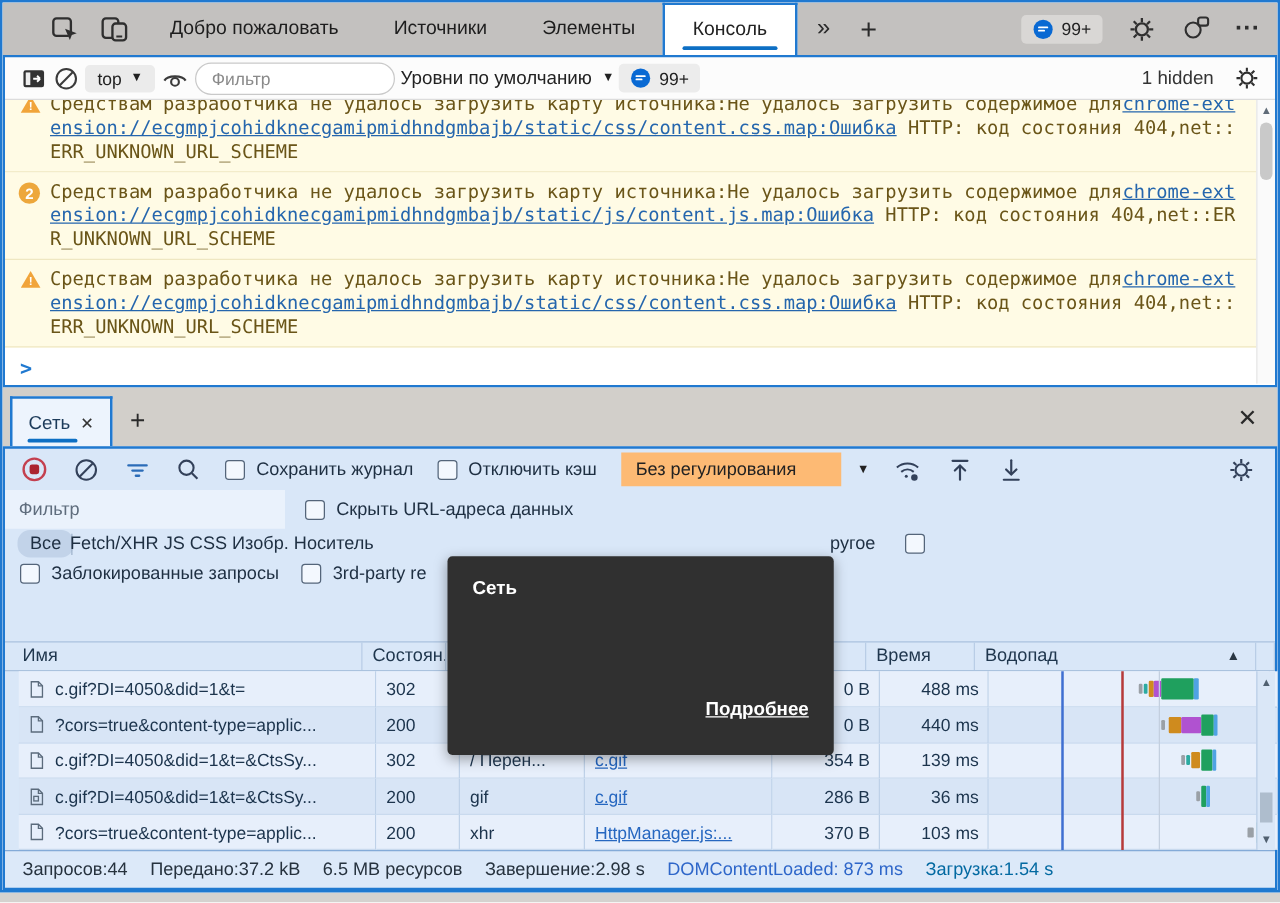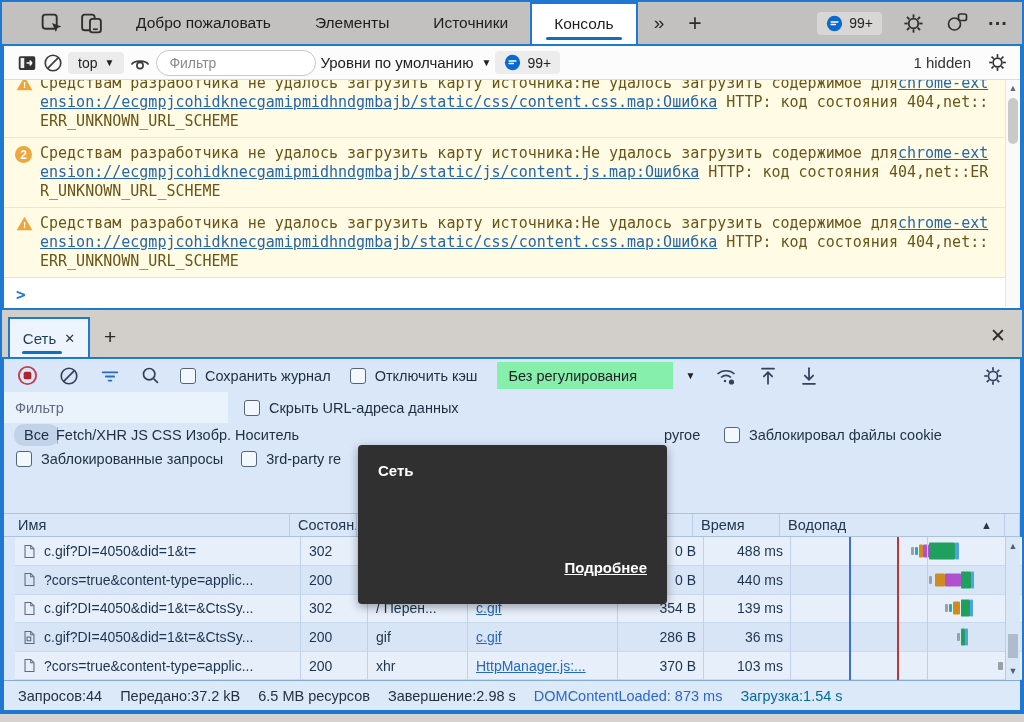--- a/index.html
+++ b/index.html
@@ -55,21 +55,21 @@
   .drawer-close { margin-left:auto; margin-right:16px; margin-bottom:10px; font-size:19px; color:#2a2a2a; cursor:pointer; }
 
   
   .net-wrap { position:absolute; top:355px; left:0; width:1020px; height:355px; border:2px solid #2079d0; background:#d9e7f8;
               display:flex; flex-direction:column; }
   .net-toolbar { height:42px; display:flex; align-items:center; gap:19px; padding:0 12px; }
   .net-toolbar svg { display:block; }
   .cb-group { display:flex; align-items:flex-start; gap:9px; cursor:pointer; }
   .checkbox { width:16px; height:16px; border:1.5px solid #54657a; border-radius:3px; background:#f3f8fe; flex:none; }
   .net-label { font-size:14.5px; color:#1e2f42; white-space:nowrap; }
-  .throttle { display:flex; align-items:center; height:27px; background:#86efac; padding:0 12px; font-size:14.5px; color:#222; min-width:176px; cursor:pointer; }
+  .throttle { display:flex; align-items:center; height:27px; background:#fdba74; padding:0 12px; font-size:14.5px; color:#222; min-width:176px; cursor:pointer; }
   .net-gear { margin-left:auto; margin-right:4px; }
 
   .net-filter-row { height:31px; display:flex; align-items:center; gap:16px; }
   .net-filter { width:224px; height:31px; border:none; background:#eaf2fc; padding:0 11px; font-size:14.5px; color:#333; outline:none; font-family:"Liberation Sans",sans-serif; }
   .net-filter::placeholder { color:#5f6d7d; }
 
   .chips-row { height:30px; position:relative; display:flex; align-items:center; gap:4px; padding-left:10px; font-size:14.5px; color:#1e2f42; }
   .chip { cursor:pointer; white-space:nowrap; }
   .chip.selected { background:#c2d3e9; border-radius:10px; padding:3px 10px; }
   .chip-divider { width:1px; height:17px; background:#9fb4cc; margin:0 -6px; }
@@ -138,24 +138,24 @@
             <rect x="10.5" y="7.5" width="10.5" height="13" rx="2.5" fill="#c3c1bf" stroke="#2f2f2f" stroke-width="1.8"></rect>
             <line x1="13.5" y1="17.5" x2="18" y2="17.5" stroke="#2f2f2f" stroke-width="1.6"></line>
           </svg>
       </span>
     </div>
     <div class="tabs">
       <div class="tab">
           <span>Добро пожаловать</span>
         </div>
       <div class="tab">
+          <span>Источники</span>
+        </div>
+      <div class="tab">
           <span>Элементы</span>
-        </div>
-      <div class="tab">
-          <span>Источники</span>
         </div>
       <div class="tab active">
         <span>Консоль</span>
         <span class="underline"></span>
       </div>
     </div>
     <div class="tab-extras">
       <span class="icon-btn">»</span>
       <span class="icon-btn" style="font-size:23px;font-weight:300;">+</span>
     </div>
@@ -377,21 +377,20 @@
       <span class="chip selected">Все</span>
       <span class="chip-divider"></span>
       <span class="chip">Fetch/XHR</span>
       <span class="chip">JS</span>
       <span class="chip">CSS</span>
       <span class="chip">Изобр.</span>
       <span class="chip">Носитель</span>
       <span class="chip chip-fragment">ругое</span>
       <span class="cb-group cookies-group">
         <span class="checkbox"></span>
-        <span class="net-label">Заблокировал файлы cookie</span>
       </span>
     </div>
 
     <div class="blocked-row">
       <span class="cb-group">
         <span class="checkbox"></span>
         <span class="net-label">Заблокированные запросы</span>
       </span>
       <span class="cb-group">
         <span class="checkbox"></span>

